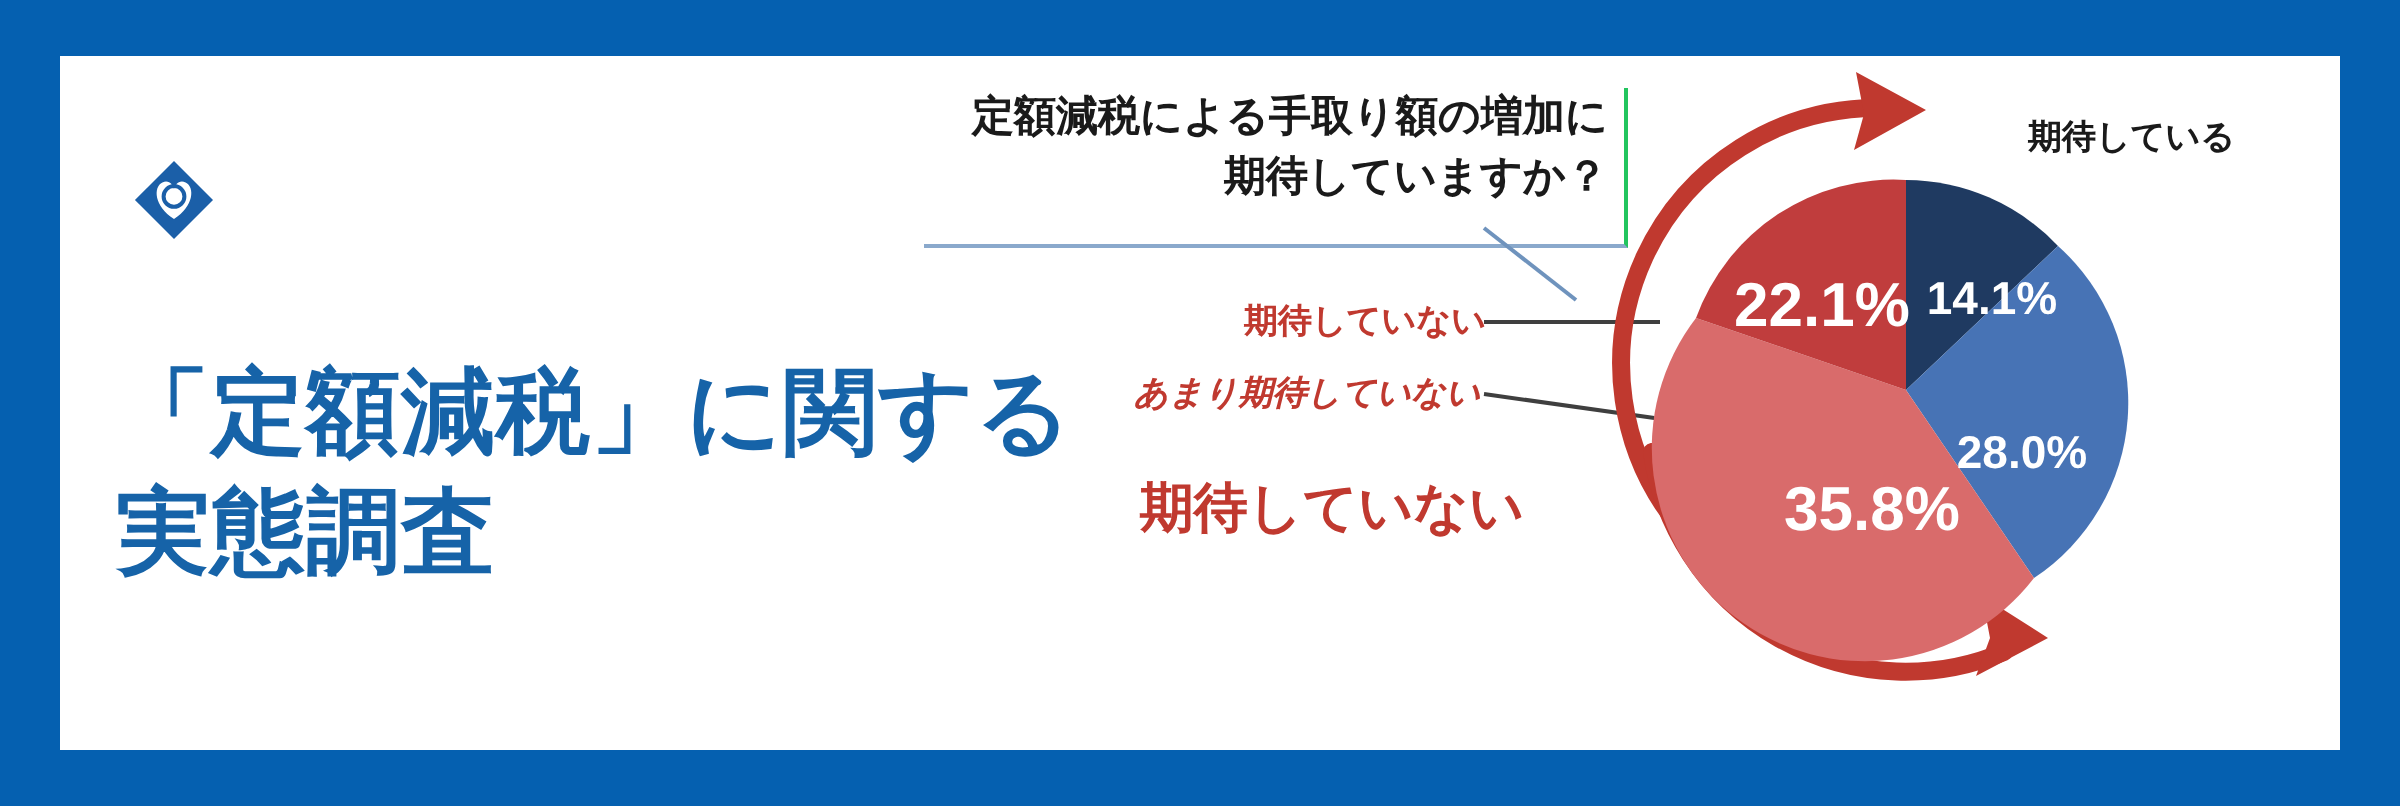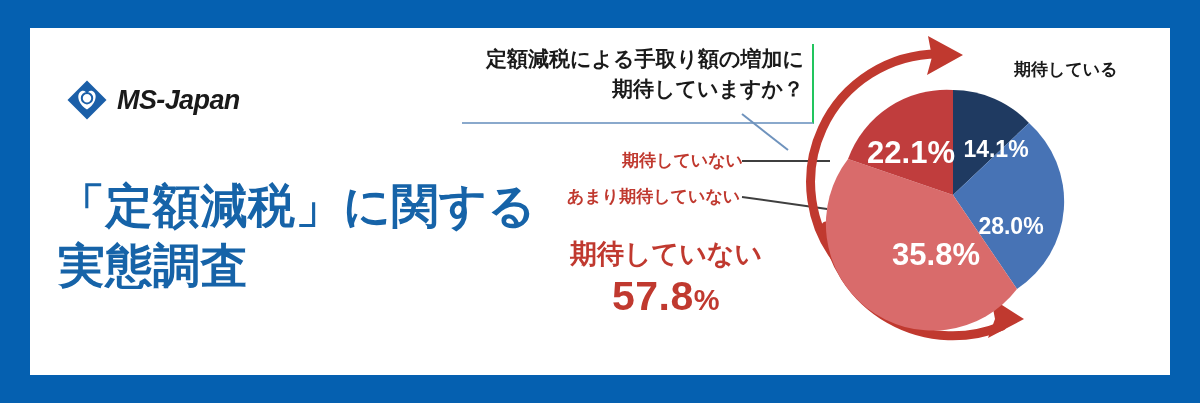--- a/index.html
+++ b/index.html
@@ -52,21 +52,21 @@
     font-size:21px;line-height:1.42;white-space:pre-line;
   }
   .bubble-tail{position:absolute;left:740px;top:112px;width:50px;height:40px;}
 
   
   .lbl-red{
     position:absolute;color:#c0392f;font-weight:bold;
     font-size:17px;white-space:nowrap;line-height:1;
   }
   .lbl-red-1{left:622px;top:152px;}
-  .lbl-red-2{left:567px;top:188px;}
+  .lbl-red-2{left:567px;top:188px;font-style:italic;}
   .leader{position:absolute;height:2px;background:#3f3f3f;}
   .leader-1{left:742px;top:160px;width:88px;}
   .leader-2{left:742px;top:196px;width:86px;transform:rotate(8deg);transform-origin:left center;}
 
   .summary{
     position:absolute;left:556px;top:240px;width:220px;
     color:#c0392f;font-weight:bold;text-align:center;
   }
   .summary-label{font-size:27px;line-height:1.05;white-space:nowrap;}
   .summary-pct{font-size:41px;line-height:1.2;margin-top:4px;letter-spacing:0.5px;}
@@ -95,42 +95,40 @@
   <div class="frame-inner"></div>
 
   <div class="logo-row">
     <span class="logo-mark">
       <svg width="42" height="42" viewBox="0 0 42 42">
         <rect x="21" y="1.5" width="27.6" height="27.6" transform="rotate(45 21 1.5)" fill="#1b5fa8"></rect>
         <path d="M21 30.5 C 11 24 10.5 14.5 15.2 12.2 C 18.4 10.6 20.6 13.4 21 15.6 C 21.4 13.4 23.6 10.6 26.8 12.2 C 31.5 14.5 31 24 21 30.5 Z" fill="#ffffff"></path>
         <circle cx="21" cy="19.2" r="5.2" fill="none" stroke="#1b5fa8" stroke-width="2"></circle>
       </svg>
     </span>
-    <span class="logo-ms">MS-Japan</span>
   </div>
 
   <div class="headline">「定額減税」に関する
  実態調査</div>
 
   <div class="bubble">
     <div class="bubble-text">定額減税による手取り額の増加に
 期待していますか？</div>
   </div>
   <svg class="bubble-tail" viewBox="0 0 50 40">
     <polyline points="2,2 48,38" fill="none" stroke="#6f93bd" stroke-width="2"></polyline>
   </svg>
 
   <div class="lbl-red lbl-red-1">期待していない</div>
   <div class="lbl-red lbl-red-2">あまり期待していない</div>
   <div class="leader leader-1"></div>
   <div class="leader leader-2"></div>
 
   <div class="summary">
     <div class="summary-label">期待していない</div>
-    <div class="summary-pct"><span>57.8</span><span class="unit">%</span></div>
   </div>
 
   <div class="pie-wrap">
     <svg width="290" height="310" viewBox="0 0 290 310">
 
       <g>
         <path d="M 22 236 A 128 128 0 0 1 120 24" fill="none" stroke="#c0392f" stroke-width="9" stroke-linecap="round"></path>
         <path d="M 108 6 L 143 25 L 107 45 L 112 27 Z" fill="#c0392f"></path>
       </g>
       <g>

